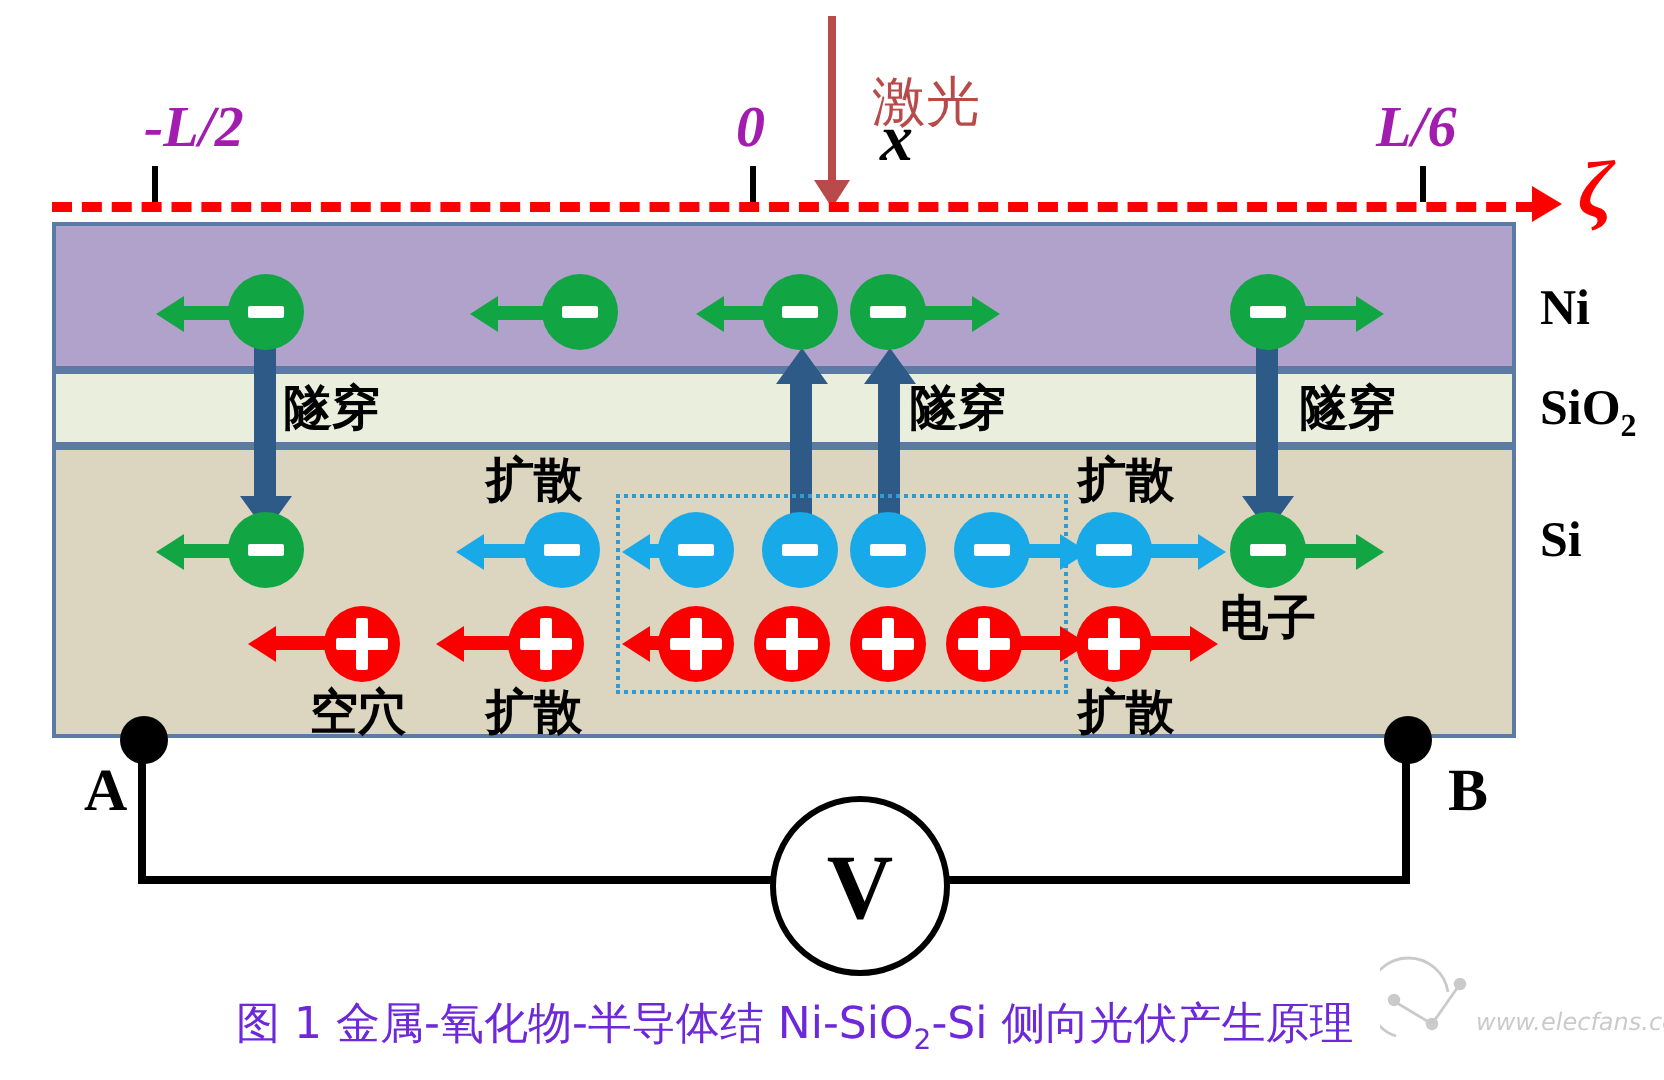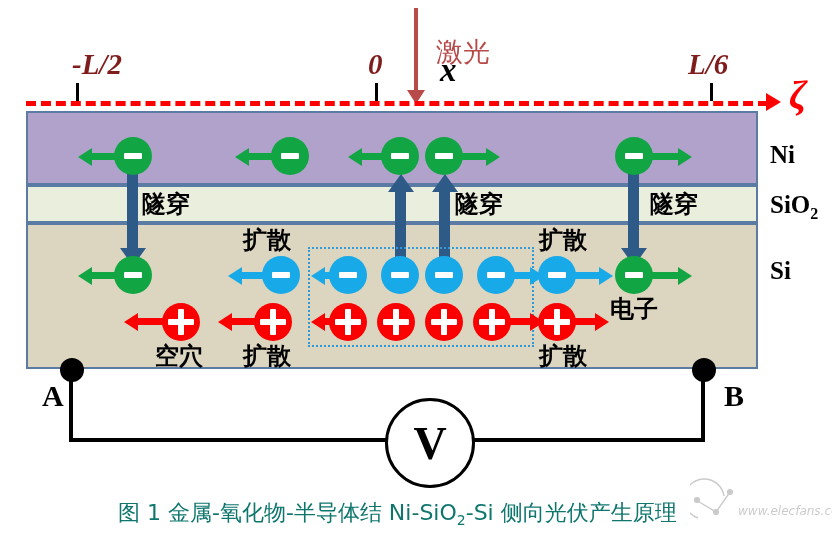--- a/index.html
+++ b/index.html
@@ -7,21 +7,21 @@
     width:832px;height:540px;background:#ffffff;
     font-family:"Liberation Serif",serif;
     overflow:hidden;position:relative;
   }
   #stage{position:absolute;left:0;top:0;width:832px;height:540px;}
   .abs{position:absolute;}
 
   
   .tick-label{
     font-family:"Liberation Serif",serif;
-    font-weight:bold;font-style:italic;color:#7f1d1d;
+    font-weight:bold;font-style:italic;color:#a21caf;
     white-space:nowrap;line-height:1;
   }
   .tick-mark{background:#000;width:3px;}
 
   .laser-label{
     font-family:"DejaVu Sans",sans-serif;
     color:#b84a4a;font-size:27px;line-height:1.05;
     white-space:nowrap;font-weight:500;
   }
   .x-label{
@@ -81,21 +81,21 @@
   .voltmeter{
     border:3px solid #000;border-radius:50%;
     display:flex;align-items:center;justify-content:center;
     font-family:"Liberation Serif",serif;font-weight:bold;
     font-size:46px;color:#000;background:#fff;
   }
 
   
   .caption{
     font-family:"DejaVu Sans",sans-serif;
-    font-size:22px;color:#0f766e;white-space:nowrap;line-height:1;
+    font-size:22px;color:#6d28d9;white-space:nowrap;line-height:1;
   }
   .caption sub{font-size:14px;}
 
   
   .wm{opacity:.45;}
   .wm-text{
     font-family:"DejaVu Sans",sans-serif;
     color:#8c8c8c;white-space:nowrap;font-style:italic;
   }
   .dotted-box{

